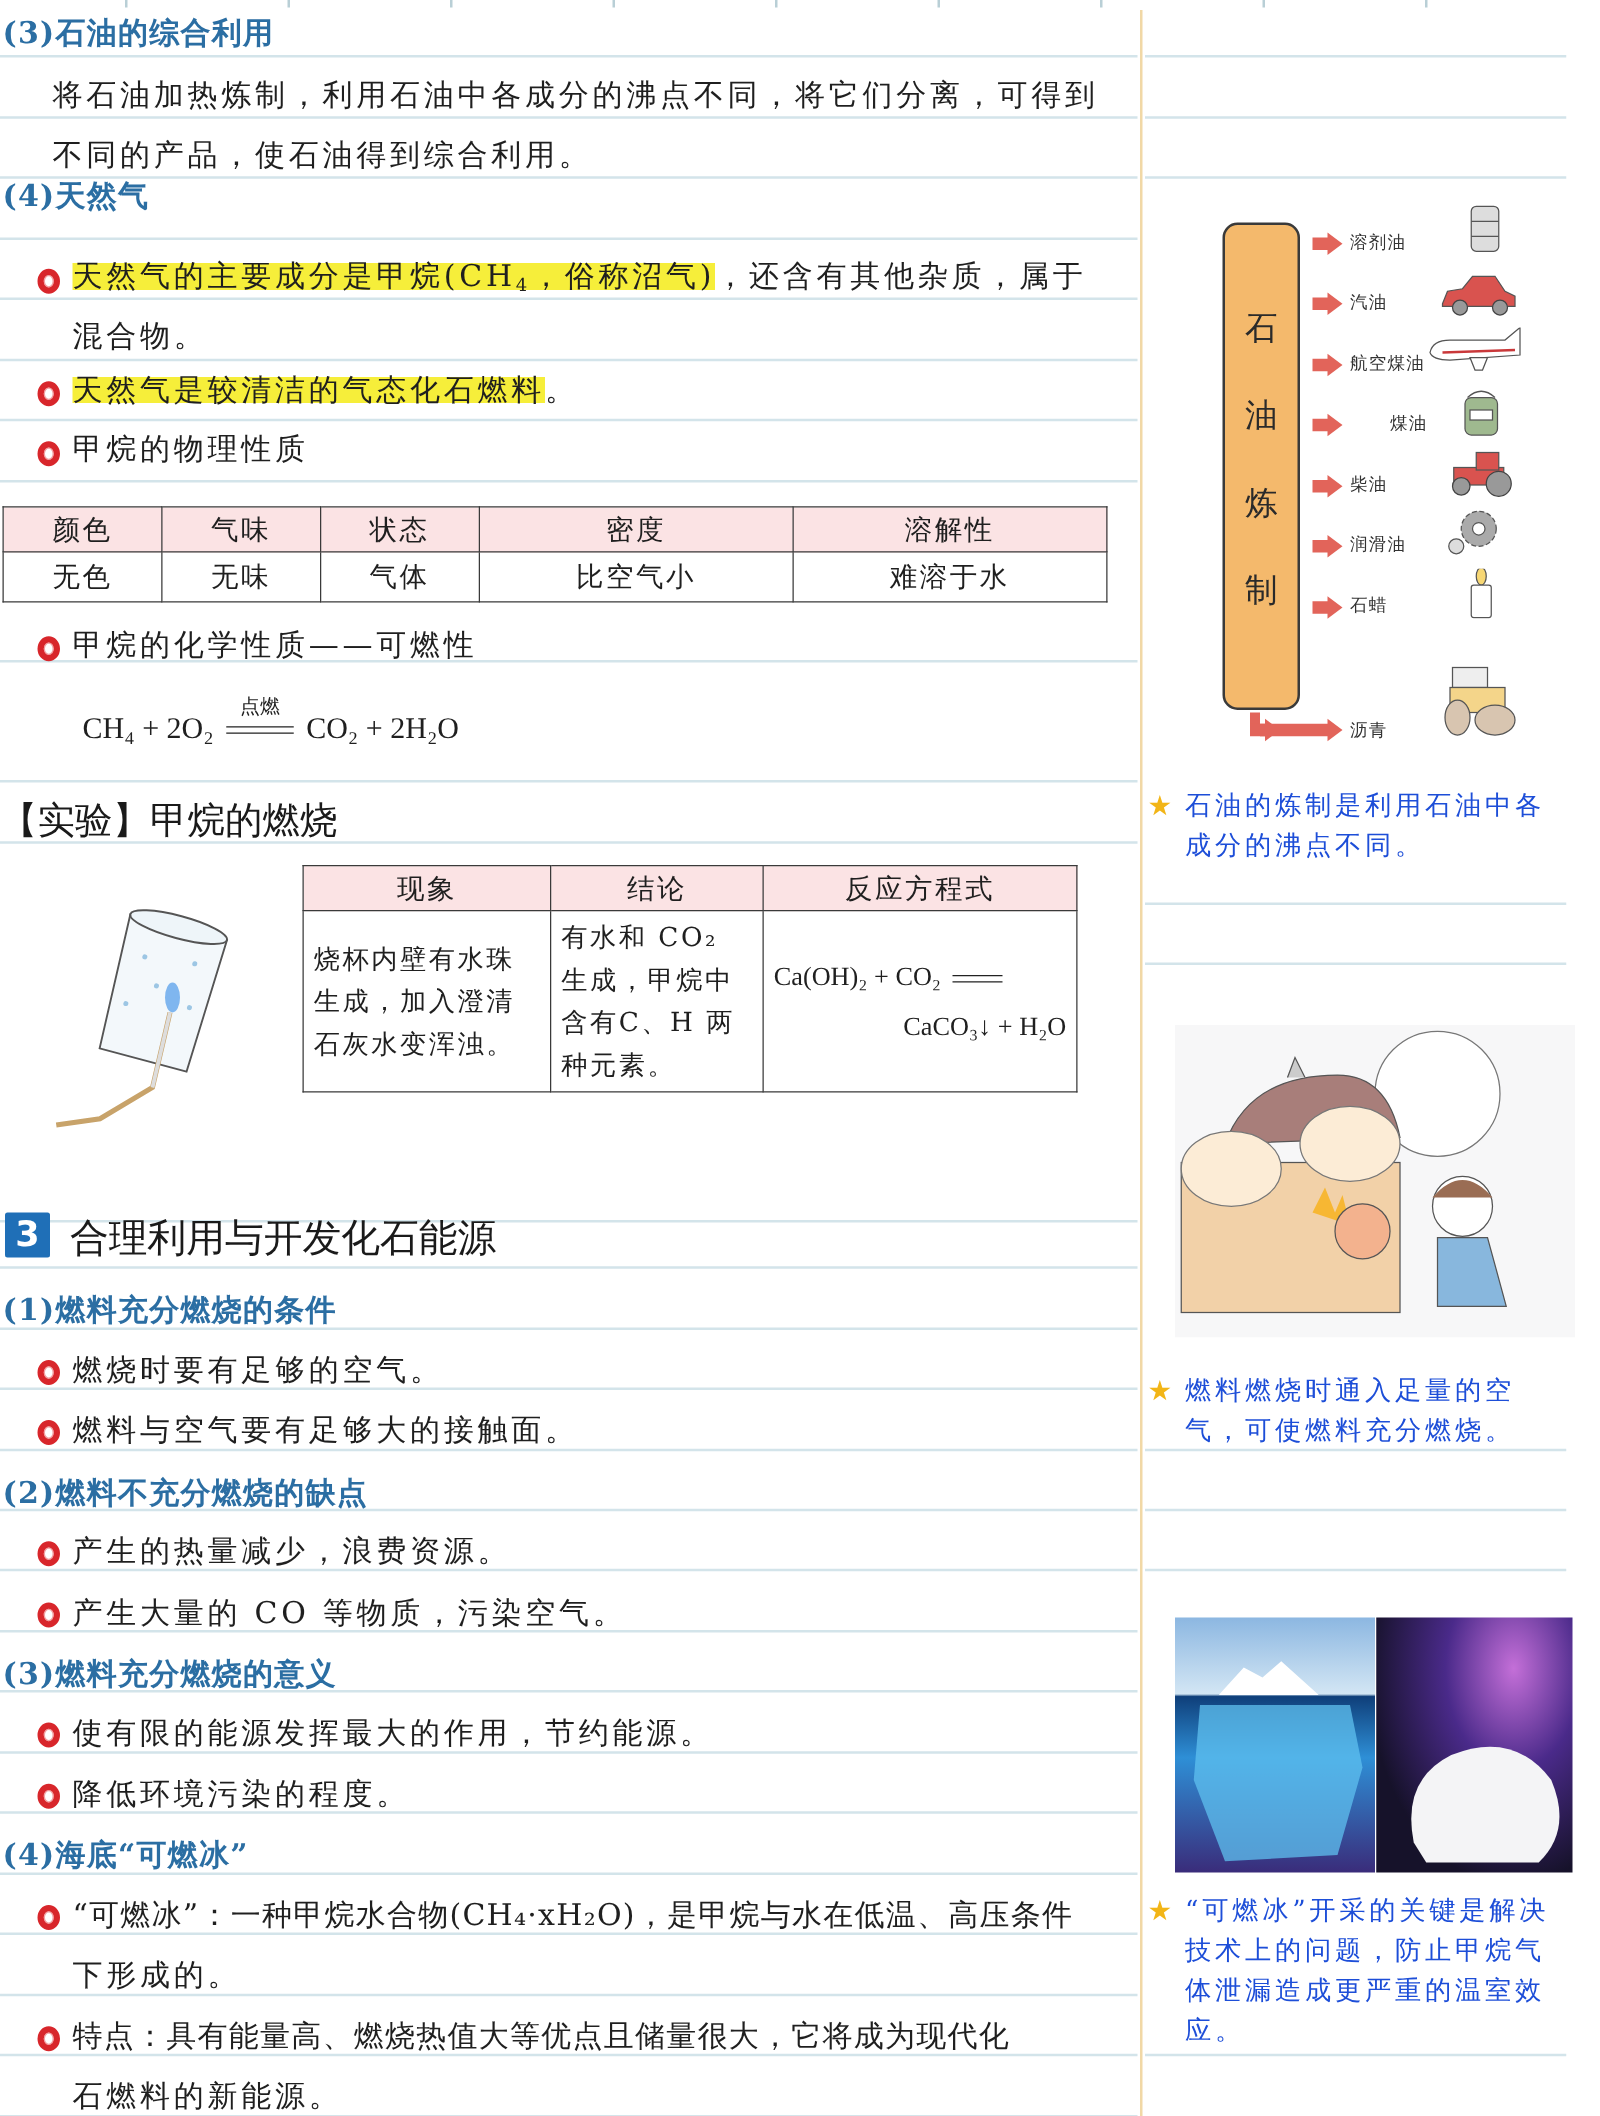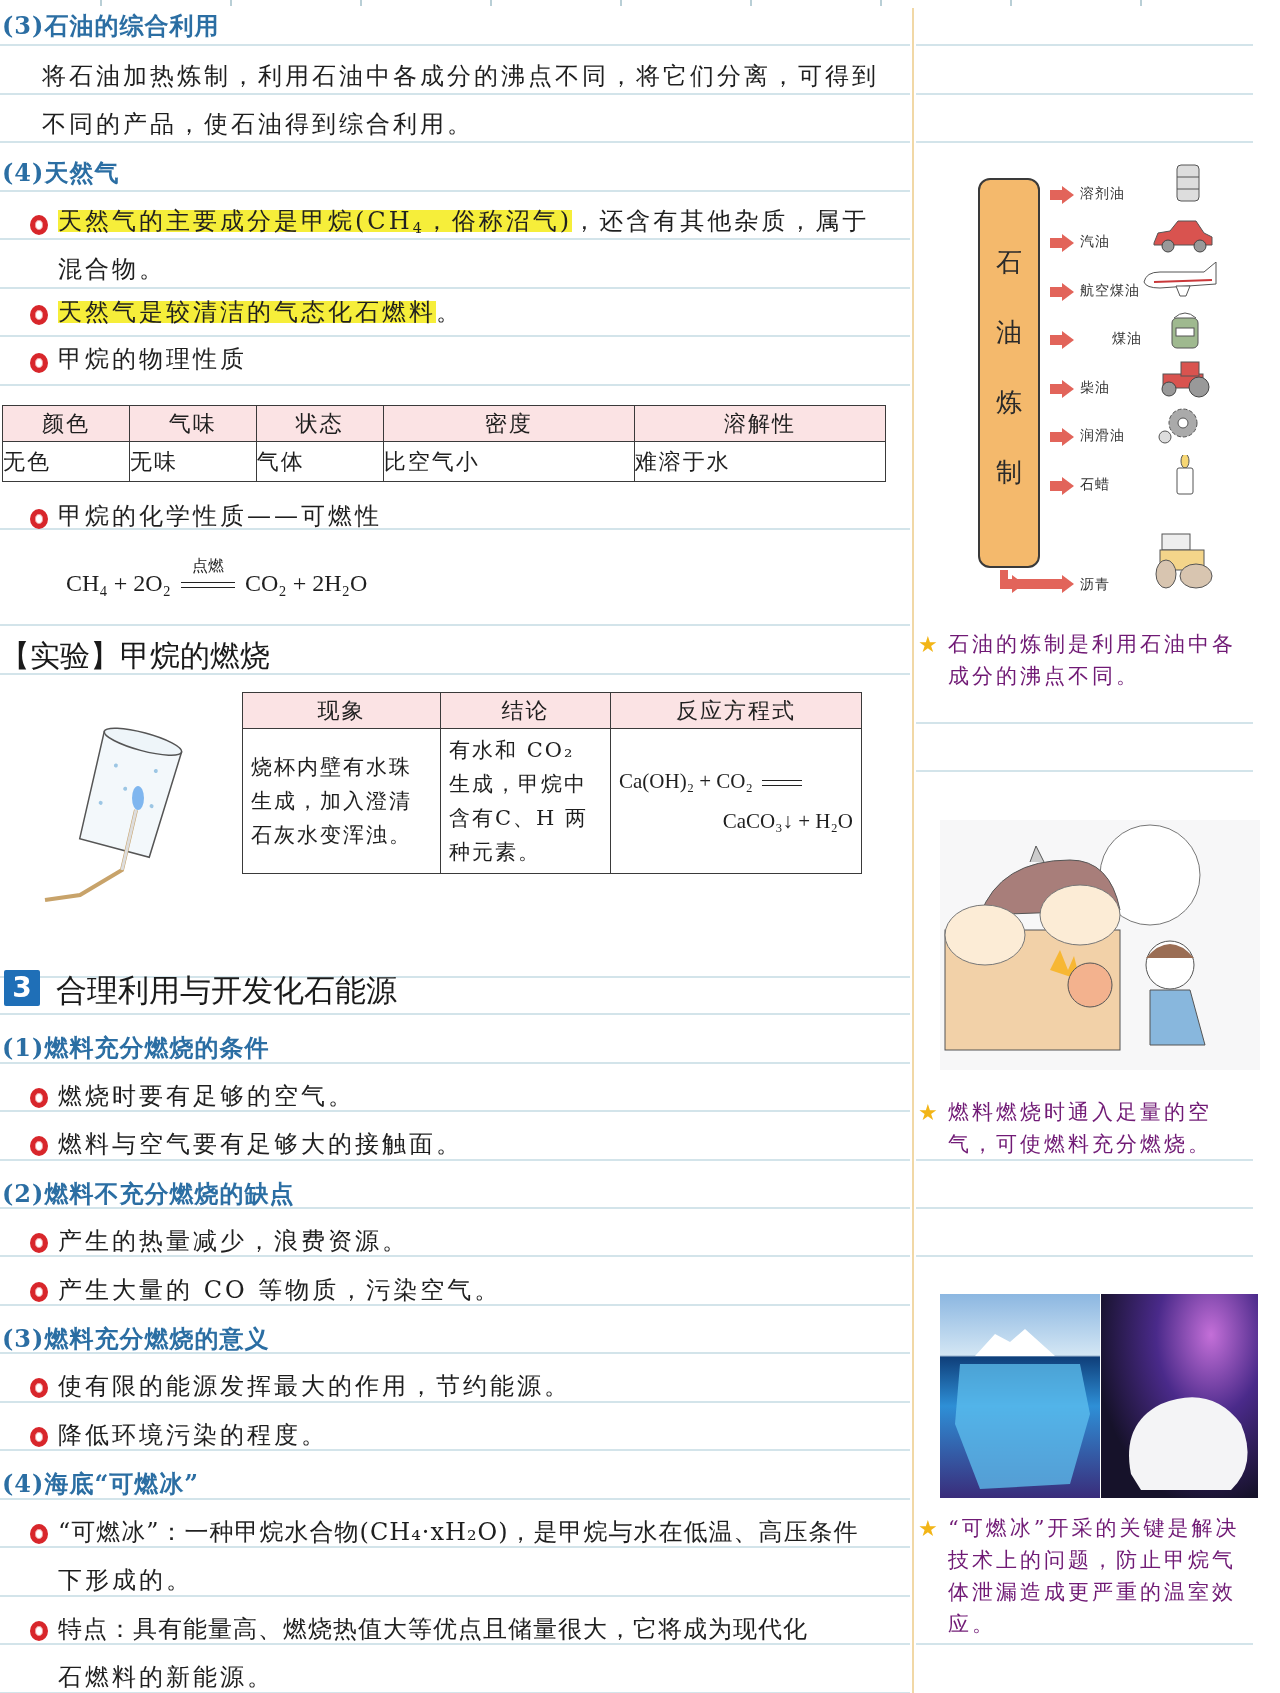--- a/index.html
+++ b/index.html
@@ -20,31 +20,31 @@
   .hl { background: linear-gradient(180deg, transparent 12%, #f6ee3a 12%, #f6ee3a 88%, transparent 88%); }
   sub { font-size: 60%; vertical-align: -4px; }
 
   .section-title { font-family: "DejaVu Sans", "Liberation Sans", sans-serif; font-size: 30px; color: #1a1a1a; }
   .badge { position: absolute; width: 36px; height: 36px; background: #1f6fb7; color: #fff; font-family: "DejaVu Sans", sans-serif; font-weight: bold; font-size: 28px; text-align: center; line-height: 36px; border-radius: 2px; }
 
   
   table { border-collapse: collapse; position: absolute; }
   td, th { border: 1.5px solid #3a3a3a; font-weight: normal; font-size: 22px; letter-spacing: 2px; }
   th { background: #fbe3e4; height: 36px; }
-  .prop-table td { text-align: left; height: 40px; }
+  .prop-table td { text-align: center; height: 40px; }
   .exp-table th, .exp-table td { vertical-align: middle; }
   .exp-table td { padding: 4px 8px; font-size: 21px; line-height: 34px; white-space: normal; }
 
   .eq { font-family: "Liberation Serif", "DejaVu Serif", serif; font-size: 24px; letter-spacing: 0; }
   .cond { display: inline-block; position: relative; width: 54px; text-align: center; vertical-align: middle; margin: 0 4px; }
   .cond .c-text { position: absolute; top: -26px; left: 0; width: 100%; font-size: 16px; font-family: "DejaVu Serif", serif; }
   .cond .c-lines { display: block; height: 6px; border-top: 1.5px solid #222; border-bottom: 1.5px solid #222; }
 
   
-  .caption { font-size: 21px; letter-spacing: 3px; line-height: 32px; color: #701a75; white-space: normal; width: 300px; }
+  .caption { font-size: 21px; letter-spacing: 3px; line-height: 32px; color: #1d4ed8; white-space: normal; width: 300px; }
   .star { color: #f2b517; font-size: 22px; position: absolute; }
 
   .refine-bar { position: absolute; left: 978px; top: 178px; width: 62px; height: 390px; background: #f4b96c; border: 2px solid #3a3a3a; border-radius: 12px; }
   .refine-char { position: absolute; font-size: 26px; color: #2a2a2a; }
   .arrow { position: absolute; width: 26px; height: 18px; }
   .arrow::before { content: ""; position: absolute; left: 0; top: 4px; width: 14px; height: 10px; background: #e2645a; }
   .arrow::after { content: ""; position: absolute; left: 12px; top: 0; border-left: 12px solid #e2645a; border-top: 9px solid transparent; border-bottom: 9px solid transparent; }
   .prod-label { position: absolute; font-size: 14px; color: #333; letter-spacing: 1px; }
   .prod-icon { position: absolute; width: 50px; height: 40px; }
 </style>
@@ -101,21 +101,21 @@
   <div class="rule r" style="top:1207px"></div>
   <div class="rule r" style="top:1255px"></div>
   <div class="rule r" style="top:1643px"></div>
 </div>
 <div class="margin-line"></div>
 
 <div class="abs sub-heading" style="left:2px; top:10px;">(3)石油的综合利用</div>
 <div class="abs body-text" style="left:42px; top:60px;">将石油加热炼制，利用石油中各成分的沸点不同，将它们分离，可得到</div>
 <div class="abs body-text" style="left:42px; top:108px;">不同的产品，使石油得到综合利用。</div>
 
-<div class="abs sub-heading" style="left:2px; top:157px;">(4)天然气</div>
+<div class="abs sub-heading" style="left:2px; top:141px;">(4)天然气</div>
 
 <div class="bullet" style="left:30px; top:215px;"></div>
 <div class="abs body-text" style="left:58px; top:205px;">
   <span class="hl"><span>天然气的主要成分是甲烷(CH</span><sub>4</sub><span>，俗称沼气)</span></span><span>，还含有其他杂质，属于</span>
 </div>
 <div class="abs body-text" style="left:58px; top:253px;">混合物。</div>
 
 <div class="bullet" style="left:30px; top:305px;"></div>
 <div class="abs body-text" style="left:58px; top:296px;"><span class="hl">天然气是较清洁的气态化石燃料</span><span>。</span></div>
 

